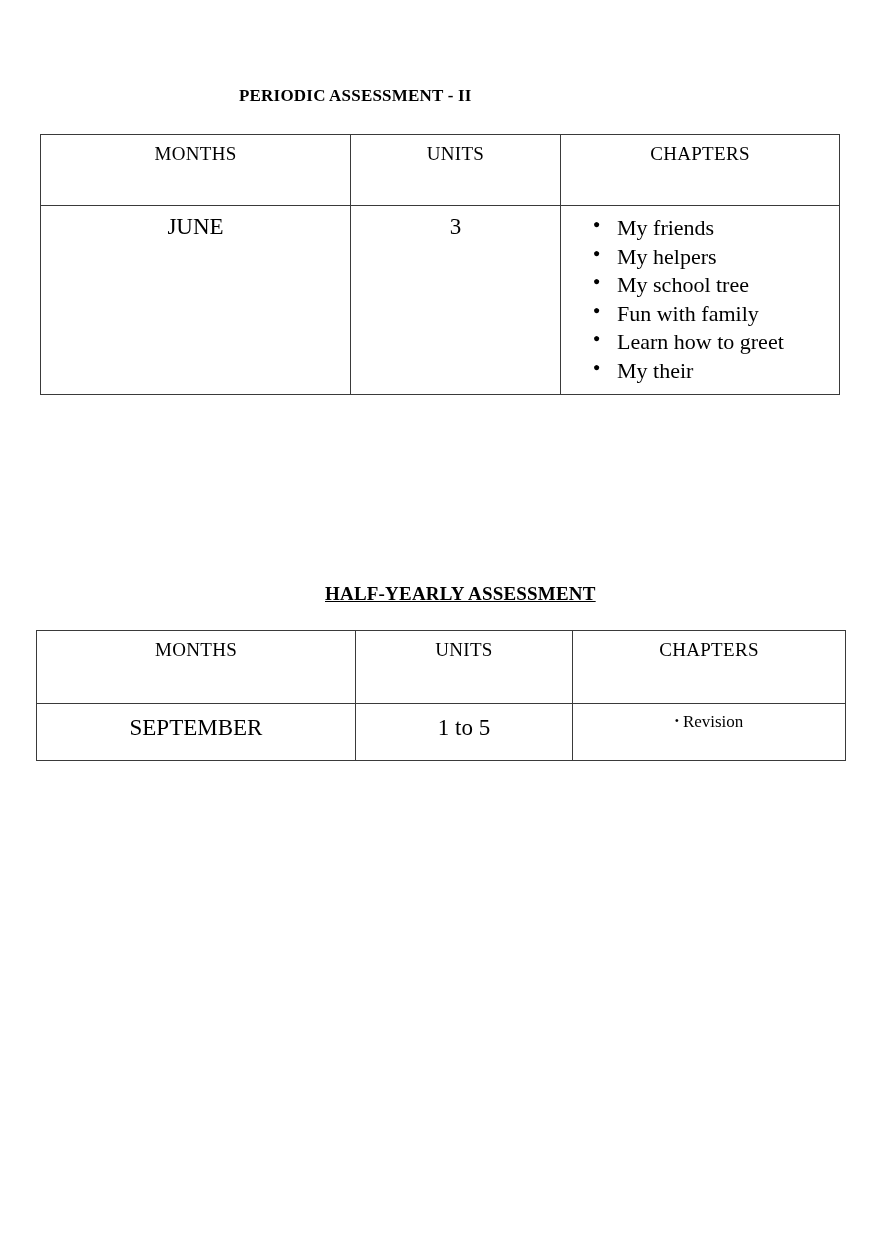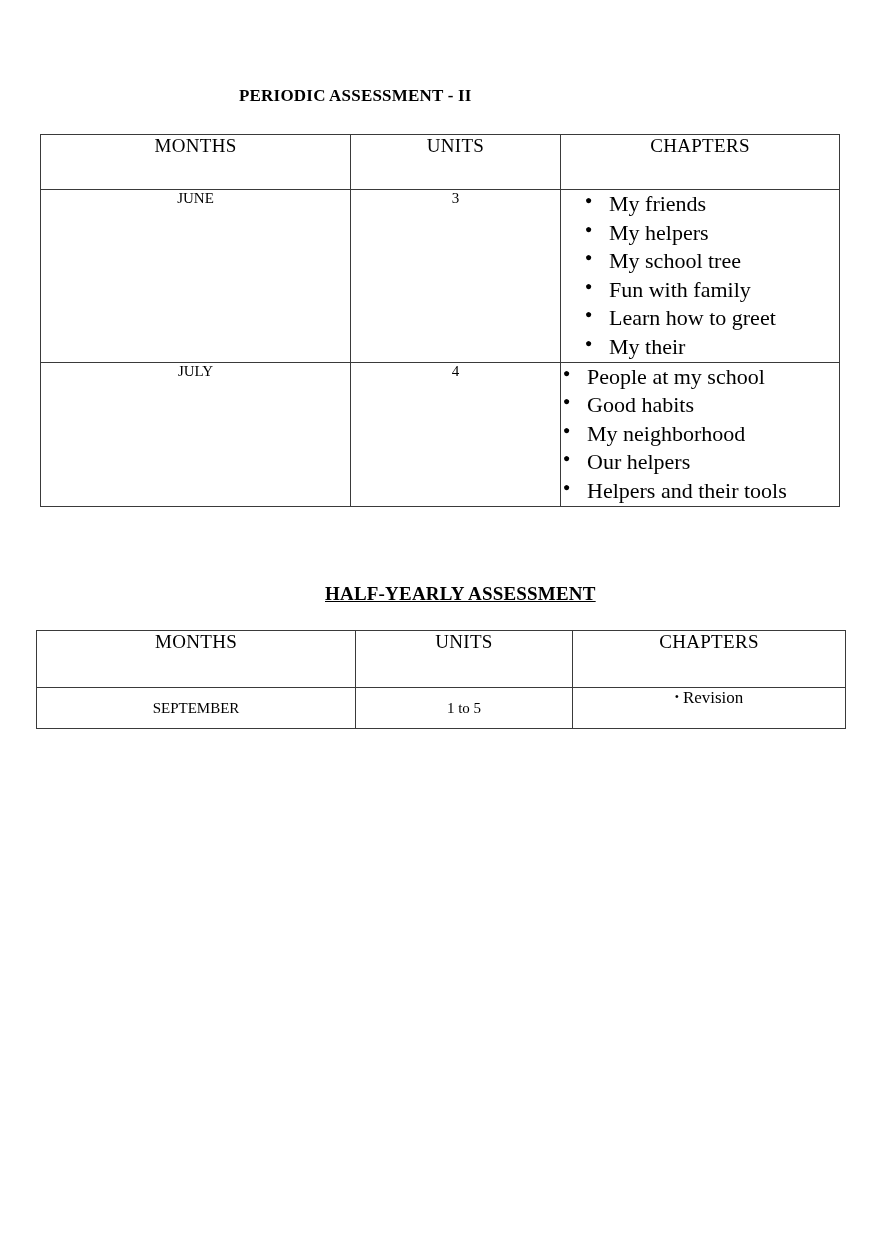--- a/index.html
+++ b/index.html
@@ -44,21 +44,21 @@
   
   table.sched {
     position: absolute;
     border-collapse: collapse;
     table-layout: fixed;
     background: #ffffff;
   }
   table.sched td, table.sched th {
     border: 1.6px solid #3a3a3a;
     vertical-align: top;
-    padding: 0;
+    padding: 8px;
     font-weight: normal;
   }
 
   
   #table-pa2 {
     left: 40px;
     top: 134px;
     width: 799px;
   }
   #table-pa2 col.c-months { width: 310px; }
@@ -80,21 +80,21 @@
     font-weight: bold;
     font-size: 19px;
     height: 54px;
     vertical-align: middle;
     letter-spacing: 0.3px;
   }
   #table-half .hdr-cell { height: 56px; }
 
   .month-cell, .unit-cell {
     text-align: center;
-    font-size: 15px;
+    font-size: 23px;
     padding-top: 10px;
     vertical-align: top;
   }
   .chap-cell {
     font-size: 17px;
     padding: 6px 4px 8px 4px;
     vertical-align: top;
   }
 
   ul.chap-list {
@@ -174,33 +174,20 @@
             <li>My friends</li>
             <li>My helpers</li>
             <li>My school tree</li>
             <li>Fun with family</li>
             <li>Learn how to greet</li>
             <li>My their</li>
           </ul>
         </td>
       </tr>
 
-      <tr class="row-july">
-        <td class="month-cell">JULY</td>
-        <td class="unit-cell">4</td>
-        <td class="chap-cell indent-narrow">
-          <ul class="chap-list">
-            <li>People at my school</li>
-            <li>Good habits</li>
-            <li>My neighborhood</li>
-            <li>Our helpers</li>
-            <li>Helpers and their tools</li>
-          </ul>
-        </td>
-      </tr>
 
     </tbody>
   </table>
 
   <div class="section-title" id="title-half">HALF-YEARLY ASSESSMENT</div>
 
   <table class="sched" id="table-half">
     <colgroup>
       <col class="c-months">
       <col class="c-units">

